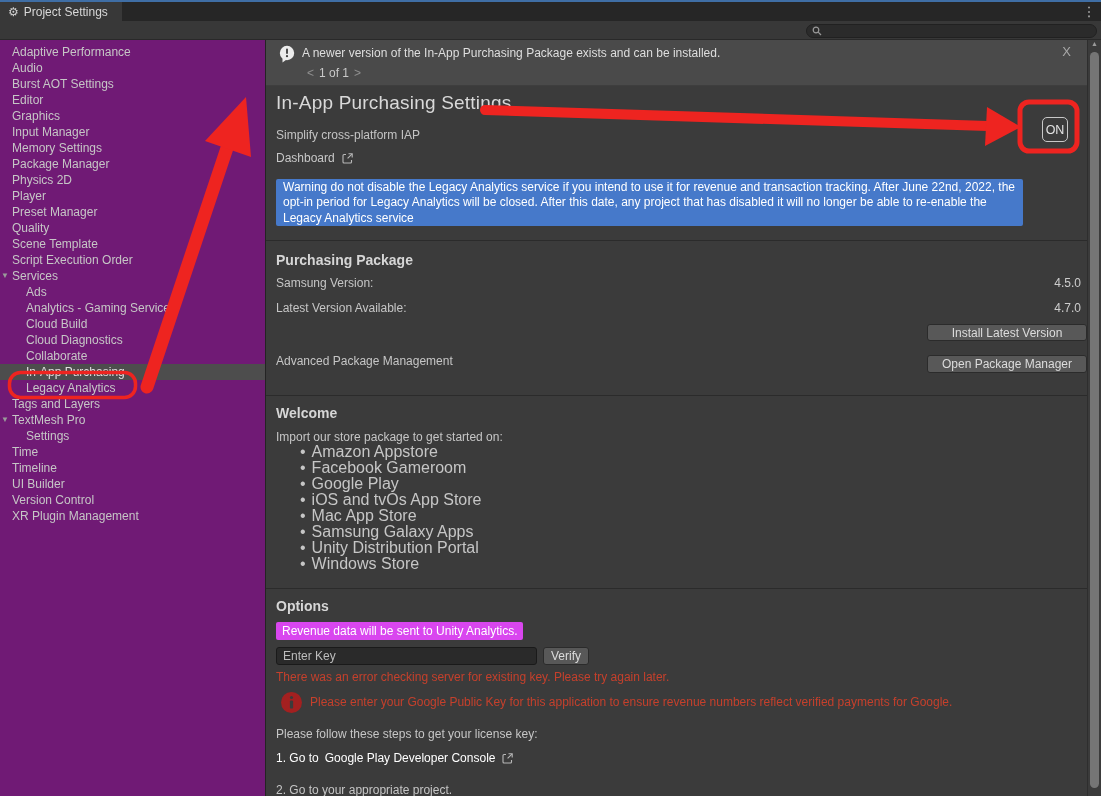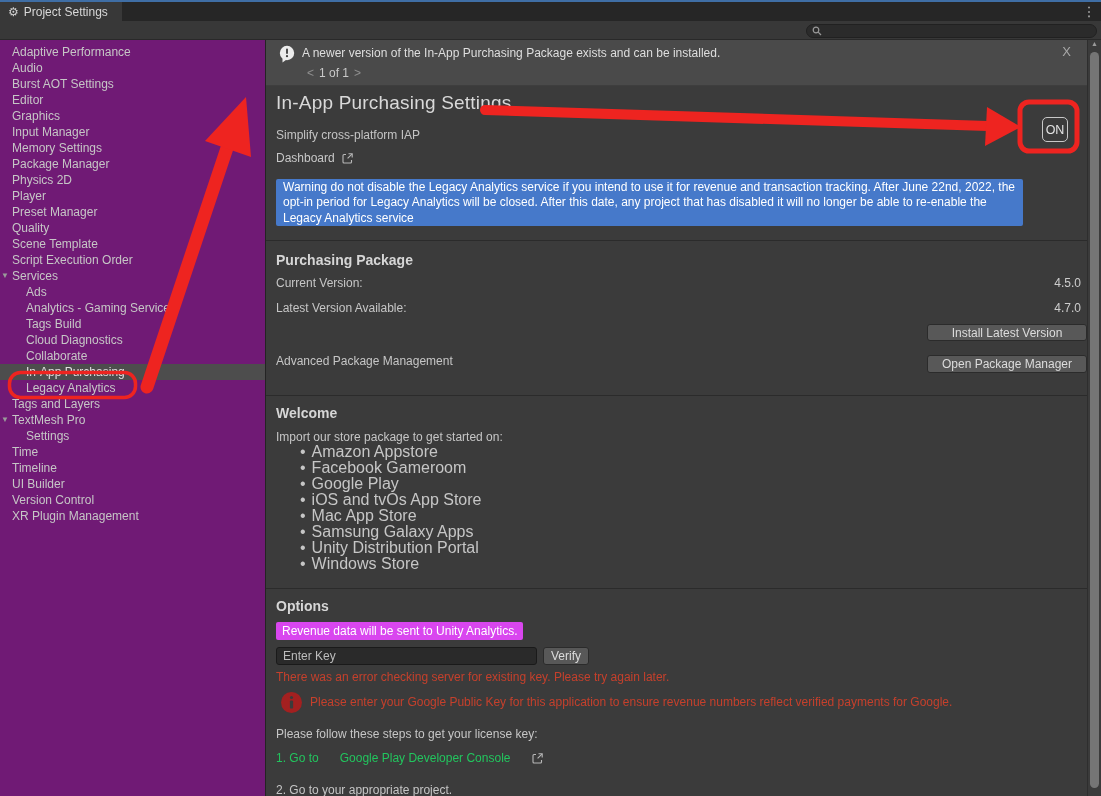--- a/index.html
+++ b/index.html
@@ -39,21 +39,21 @@
   .lbl{position:absolute;left:10px;font-size:12px;color:#c6c6c6;}
   .val{position:absolute;right:6px;font-size:12px;color:#cdcdcd;}
   .btn{position:absolute;background:#585858;border:1px solid #2b2b2b;border-radius:3px;color:#dcdcdc;font-size:12px;display:flex;align-items:center;justify-content:center;box-sizing:border-box;font-family:"Liberation Sans",sans-serif;}
   .store-list{position:absolute;left:34px;top:404px;}
   .bullet-row{height:16px;line-height:16px;font-size:16px;color:#c6c6c6;}
   .bullet-row .dot{margin-right:6px;color:#c6c6c6;}
   .analytics-badge{position:absolute;left:10px;top:582px;background:#d946ef;color:#fff;font-size:12px;padding:2px 6px;border-radius:2px;}
   .key-input{position:absolute;left:10px;top:607px;width:261px;height:18px;box-sizing:border-box;background:#2a2a2a;border:1px solid #1a1a1a;border-radius:3px;color:#d6d6d6;font-size:12px;padding:0 6px;font-family:"Liberation Sans",sans-serif;}
   .key-input::placeholder{color:#bdbdbd;opacity:1;}
   .err-text{position:absolute;font-size:12px;color:#c5402c;}
-  .steps{position:absolute;font-size:12px;color:#22c55e;display:flex;align-items:center;gap:21px;}
+  .steps{position:absolute;font-size:12px;color:#ffffff;display:flex;align-items:center;gap:6px;}
   .overlay{position:absolute;left:0;top:0;width:1101px;height:796px;pointer-events:none;z-index:50;}
   
   .vscroll{position:absolute;left:1087px;top:40px;width:14px;height:756px;background:#3b3b3b;border-left:1px solid #2e2e2e;box-sizing:border-box;}
   .vthumb{position:absolute;left:2px;top:12px;width:9px;height:736px;background:#757575;border-radius:5px;}
   .varrow{position:absolute;left:3px;top:0px;font-size:7px;color:#9a9a9a;}
 </style>
 </head>
 <body>
 
 <div class="stage">
@@ -87,21 +87,21 @@
         <div class="sb-row"><span>Package Manager</span></div>
         <div class="sb-row"><span>Physics 2D</span></div>
         <div class="sb-row"><span>Player</span></div>
         <div class="sb-row"><span>Preset Manager</span></div>
         <div class="sb-row"><span>Quality</span></div>
         <div class="sb-row"><span>Scene Template</span></div>
         <div class="sb-row"><span>Script Execution Order</span></div>
         <div class="sb-row"><span class="expander">▼</span><span>Services</span></div>
         <div class="sb-row indent"><span>Ads</span></div>
         <div class="sb-row indent"><span>Analytics - Gaming Services</span></div>
-        <div class="sb-row indent"><span>Tags Build</span></div>
+        <div class="sb-row indent"><span>Cloud Build</span></div>
         <div class="sb-row indent"><span>Cloud Diagnostics</span></div>
         <div class="sb-row indent"><span>Collaborate</span></div>
         <div class="sb-row indent selected"><span>In-App Purchasing</span></div>
         <div class="sb-row indent"><span>Legacy Analytics</span></div>
         <div class="sb-row"><span>Tags and Layers</span></div>
         <div class="sb-row"><span class="expander">▼</span><span>TextMesh Pro</span></div>
         <div class="sb-row indent"><span>Settings</span></div>
         <div class="sb-row"><span>Time</span></div>
         <div class="sb-row"><span>Timeline</span></div>
         <div class="sb-row"><span>UI Builder</span></div>
@@ -136,21 +136,21 @@
         <line x1="6.6" y1="6.4" x2="10.9" y2="2.1" stroke="#b8b8b8" stroke-width="1.1"></line>
       </svg>
     </div>
     <div class="on-btn">ON</div>
 
     <div class="legacy-warning">Warning do not disable the Legacy Analytics service if you intend to use it for revenue and transaction tracking. After June 22nd, 2022, the opt-in period for Legacy Analytics will be closed. After this date, any project that has disabled it will no longer be able to re-enable the Legacy Analytics service</div>
 
     <div class="hr" style="top:200px"></div>
 
     <div class="sec-heading" style="top:212px">Purchasing Package</div>
-    <div class="lbl" style="top:236px">Current Version:</div>
+    <div class="lbl" style="top:236px">Samsung Version:</div>
     <div class="val" style="top:236px">4.5.0</div>
     <div class="lbl" style="top:261px">Latest Version Available:</div>
     <div class="val" style="top:261px">4.7.0</div>
     <div class="btn" style="left:661px;top:284px;width:160px;height:17px;">Install Latest Version</div>
     <div class="lbl" style="top:314px">Advanced Package Management</div>
     <div class="btn" style="left:661px;top:315px;width:160px;height:18px;">Open Package Manager</div>
 
     <div class="hr" style="top:355px"></div>
 
     <div class="sec-heading" style="top:365px">Welcome</div>

